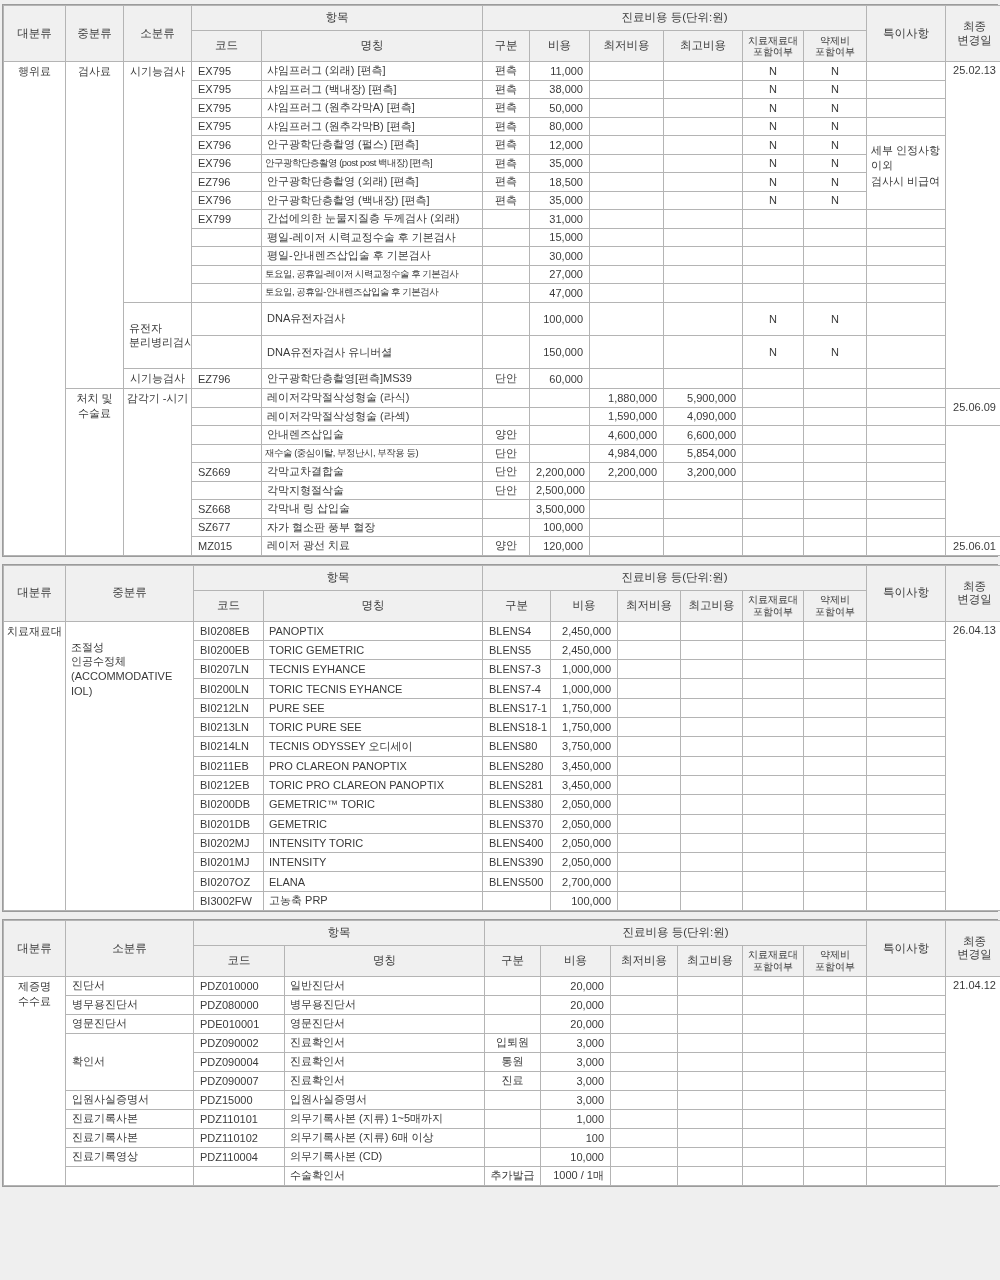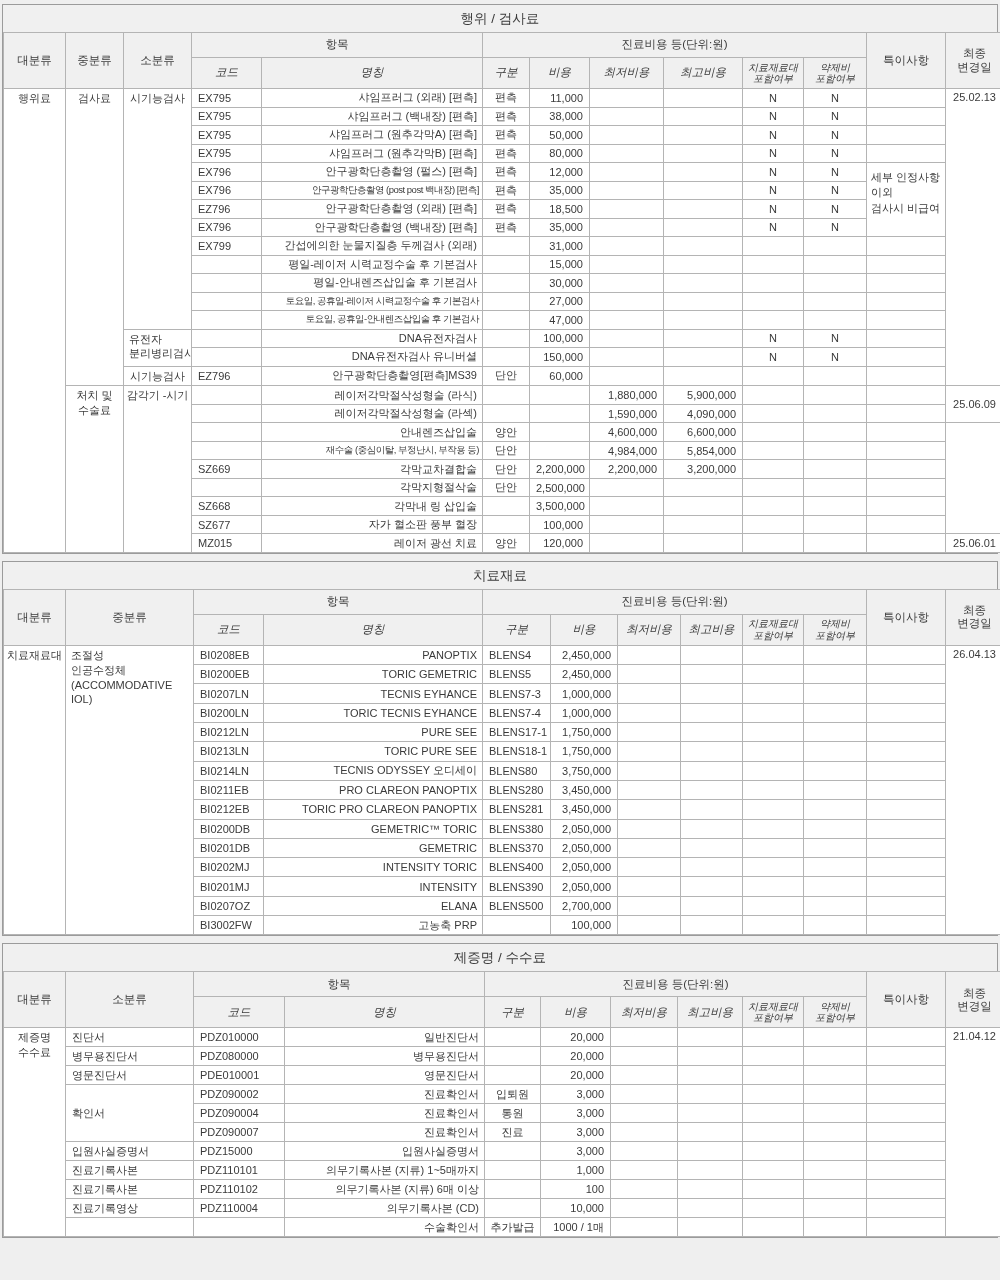--- a/index.html
+++ b/index.html
@@ -11,46 +11,45 @@
     font-family:"Liberation Sans","DejaVu Sans",sans-serif;}
   .wrap{width:996px;padding:4px 2px 0;}
   .sec{border:1px solid var(--outer);background:var(--cell-bg);margin-bottom:7px;}
   .sec-title{background:var(--head-bg);text-align:center;font-size:13.5px;
     padding:5px 0 4px;letter-spacing:0;}
   table{width:100%;border-collapse:collapse;table-layout:fixed;font-size:11px;}
   th,td{border:1px solid var(--border);overflow:hidden;font-weight:400;
     padding:0 4px;box-sizing:border-box;}
   thead th{background:var(--head-bg);text-align:center;font-size:11.5px;line-height:1.15;}
   thead tr:first-child th{height:25px;}
-  thead tr:last-child th{height:31px;font-style:italic;}
+  thead tr:last-child th{height:31px;}
   th.pre,td.pre{white-space:pre-line;}
   th.small2{font-size:10px;}
   tbody td{background:var(--cell-bg);text-align:center;vertical-align:middle;}
   table[data-section="0"] tbody td{height:18.5px;}
   table[data-section="1"] tbody td{height:19.3px;}
   table[data-section="2"] tbody td{height:19px;}
   td.gc{text-align:center;vertical-align:top;padding:2px 2px;word-break:keep-all;line-height:1.35;}
-  td.gl{text-align:left;vertical-align:top;padding:2px 5px;white-space:pre-line;word-break:keep-all;line-height:1.35;margin-top:48px;}
+  td.gl{text-align:left;vertical-align:top;padding:18px 5px;white-space:pre-line;word-break:keep-all;line-height:1.35;margin-top:48px;}
   td.glm{text-align:left;vertical-align:middle;padding:0 6px;word-break:keep-all;white-space:nowrap;margin-left:12px;}
   td.cd{text-align:left;padding:0 6px;white-space:nowrap;}
-  td.nm{text-align:right;padding:0 5px;white-space:nowrap;}
+  td.nm{text-align:left;padding:0 5px;white-space:nowrap;}
   td.sm{font-size:9.5px;letter-spacing:-0.5px;padding:0 3px;}
   td.ct{text-align:center;}
   td.num{text-align:right;padding:0 6px;}
   td.dt{text-align:center;vertical-align:top;padding-top:2px;}
   td.dm{text-align:center;vertical-align:middle;}
   td.no{text-align:left;vertical-align:top;padding:7px 4px;white-space:pre-line;line-height:1.4;word-break:keep-all;margin-left:12px;}
 </style>
 </head>
 <body>
 
 <div class="wrap">
 
   <section class="sec">
-    <div class="sec-title">행위 / 검사료</div>
     <table data-section="0">
         <colgroup>
           <col style="width: 62px;">
           <col style="width: 58px;">
           <col style="width: 68px;">
           <col style="width: 70px;">
           <col style="width: 221px;">
           <col style="width: 47px;">
           <col style="width: 60px;">
           <col style="width: 74px;">
@@ -368,21 +367,20 @@
             <td class="ct"></td>
             <td class="ct"></td>
             <td class="no"></td>
             <td class="dm">25.06.01</td>
           </tr>
         </tbody>
       </table>
   </section>
 
   <section class="sec">
-    <div class="sec-title">치료재료</div>
     <table data-section="1">
         <colgroup>
           <col style="width: 62px;">
           <col style="width: 128px;">
           <col style="width: 70px;">
           <col style="width: 219px;">
           <col style="width: 68px;">
           <col style="width: 67px;">
           <col style="width: 63px;">
           <col style="width: 62px;">
@@ -583,21 +581,20 @@
             <td class="num"></td>
             <td class="ct"></td>
             <td class="ct"></td>
             <td class="no"></td>
           </tr>
         </tbody>
       </table>
   </section>
 
   <section class="sec">
-    <div class="sec-title">제증명 / 수수료</div>
     <table data-section="2">
         <colgroup>
           <col style="width: 62px;">
           <col style="width: 128px;">
           <col style="width: 91px;">
           <col style="width: 200px;">
           <col style="width: 56px;">
           <col style="width: 70px;">
           <col style="width: 67px;">
           <col style="width: 65px;">

